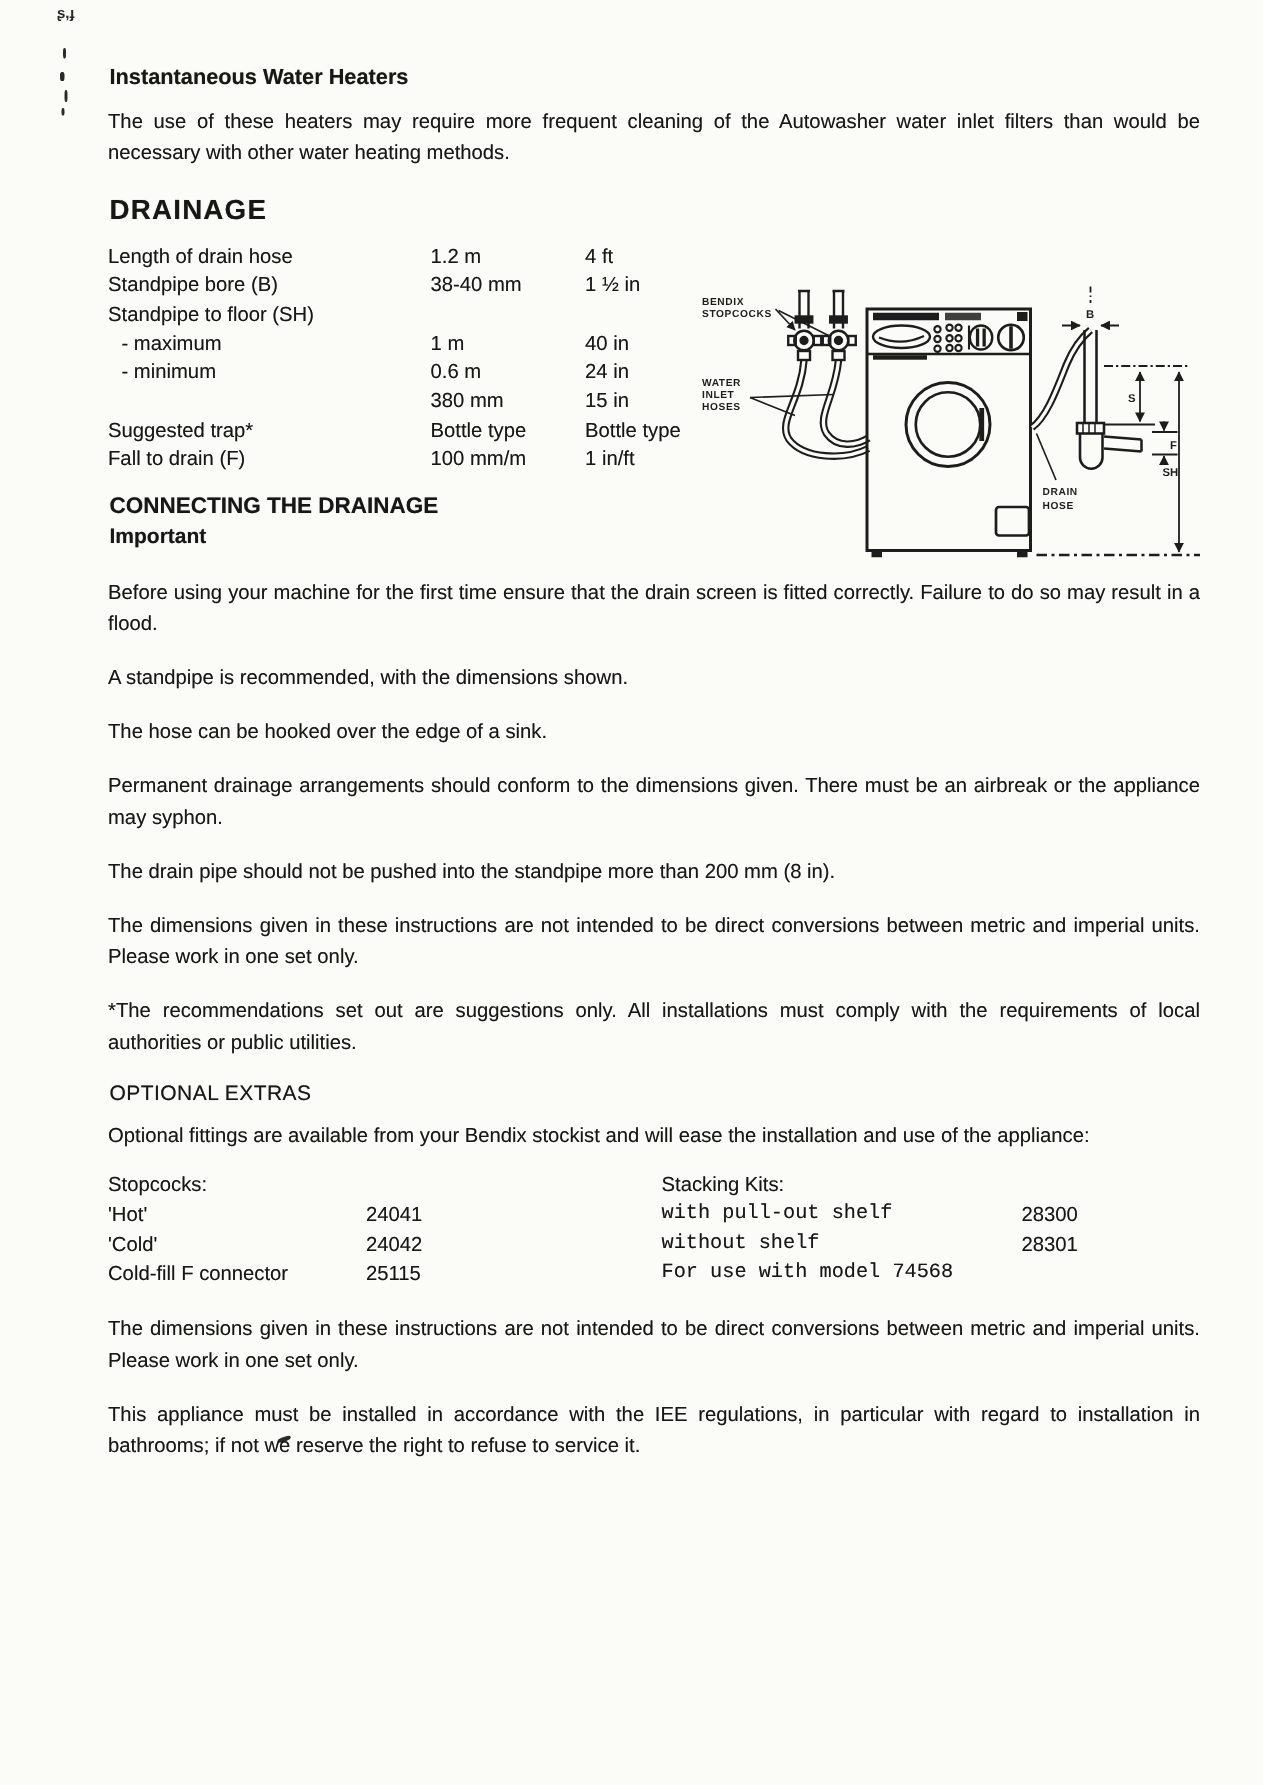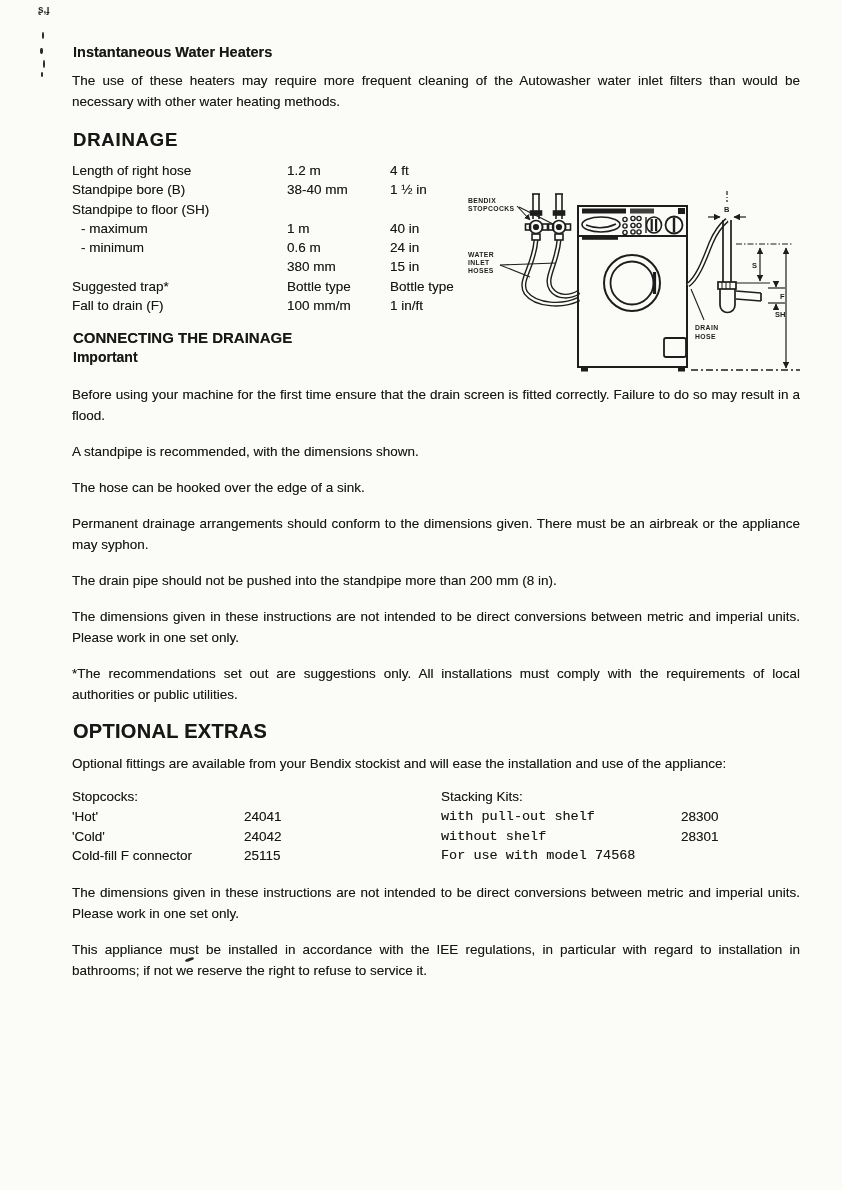--- a/index.html
+++ b/index.html
@@ -15,21 +15,21 @@
   #content{position:absolute;left:72px;top:0;width:728px;}
   .para{
     font-size:13.5px;line-height:21px;text-align:justify;
     margin:0 0 15px 0;
     text-shadow:0 0 .4px rgba(0,0,0,.4);
   }
   .h-intro{font-size:14.5px;font-weight:bold;margin:44px 0 10px 1px;text-shadow:0 0 .5px rgba(0,0,0,.5);}
   .h-drainage{font-size:18.5px;font-weight:bold;letter-spacing:.8px;margin:2px 0 10px 1px;text-shadow:0 0 .5px rgba(0,0,0,.5);}
   .h-connect{font-size:15px;font-weight:bold;margin:14px 0 3px 1px;text-shadow:0 0 .5px rgba(0,0,0,.5);}
   .h-important{font-size:14px;font-weight:bold;margin:0 0 19px 1px;text-shadow:0 0 .5px rgba(0,0,0,.5);}
-  .h-optional{font-size:20px;font-weight:bold;letter-spacing:.3px;margin:0 0 10px 1px;text-shadow:0 0 .5px rgba(0,0,0,.5);}
+  .h-optional{font-size:14px;font-weight:normal;letter-spacing:.3px;margin:0 0 10px 1px;text-shadow:0 0 .5px rgba(0,0,0,.5);}
 
   .spec-table{width:430px;font-size:13.5px;line-height:19.3px;margin:0 0 12px 0;text-shadow:0 0 .4px rgba(0,0,0,.4);}
   .spec-row{display:grid;grid-template-columns:215px 103px 1fr;}
   .spec-row.indent .c1{padding-left:9px;}
 
   .extras{display:flex;margin:3px 0 16px 0;font-size:13.5px;line-height:19.6px;text-shadow:0 0 .4px rgba(0,0,0,.4);}
   .extras-col1{width:369px;}
   .extras-col2{flex:1;}
   .x-row{display:flex;}
   .extras-col1 .x-label{width:172px;}
@@ -56,21 +56,21 @@
 
 <div id="content">
 
   <div class="h-intro">Instantaneous Water Heaters</div>
   <p class="para" style="margin-bottom:17px;">The use of these heaters may require more frequent cleaning of the Autowasher water inlet filters than would be necessary with other water heating methods.</p>
 
   <div class="h-drainage">DRAINAGE</div>
 
   <div class="spec-table">
     <div class="spec-row">
-        <span class="c1">Length of right hose</span>
+        <span class="c1">Length of drain hose</span>
         <span class="c2">1.2 m</span>
         <span class="c3">4 ft</span>
       </div>
     <div class="spec-row">
         <span class="c1">Standpipe bore (B)</span>
         <span class="c2">38-40 mm</span>
         <span class="c3">1 ½ in</span>
       </div>
     <div class="spec-row">
         <span class="c1">Standpipe to floor (SH)</span>

